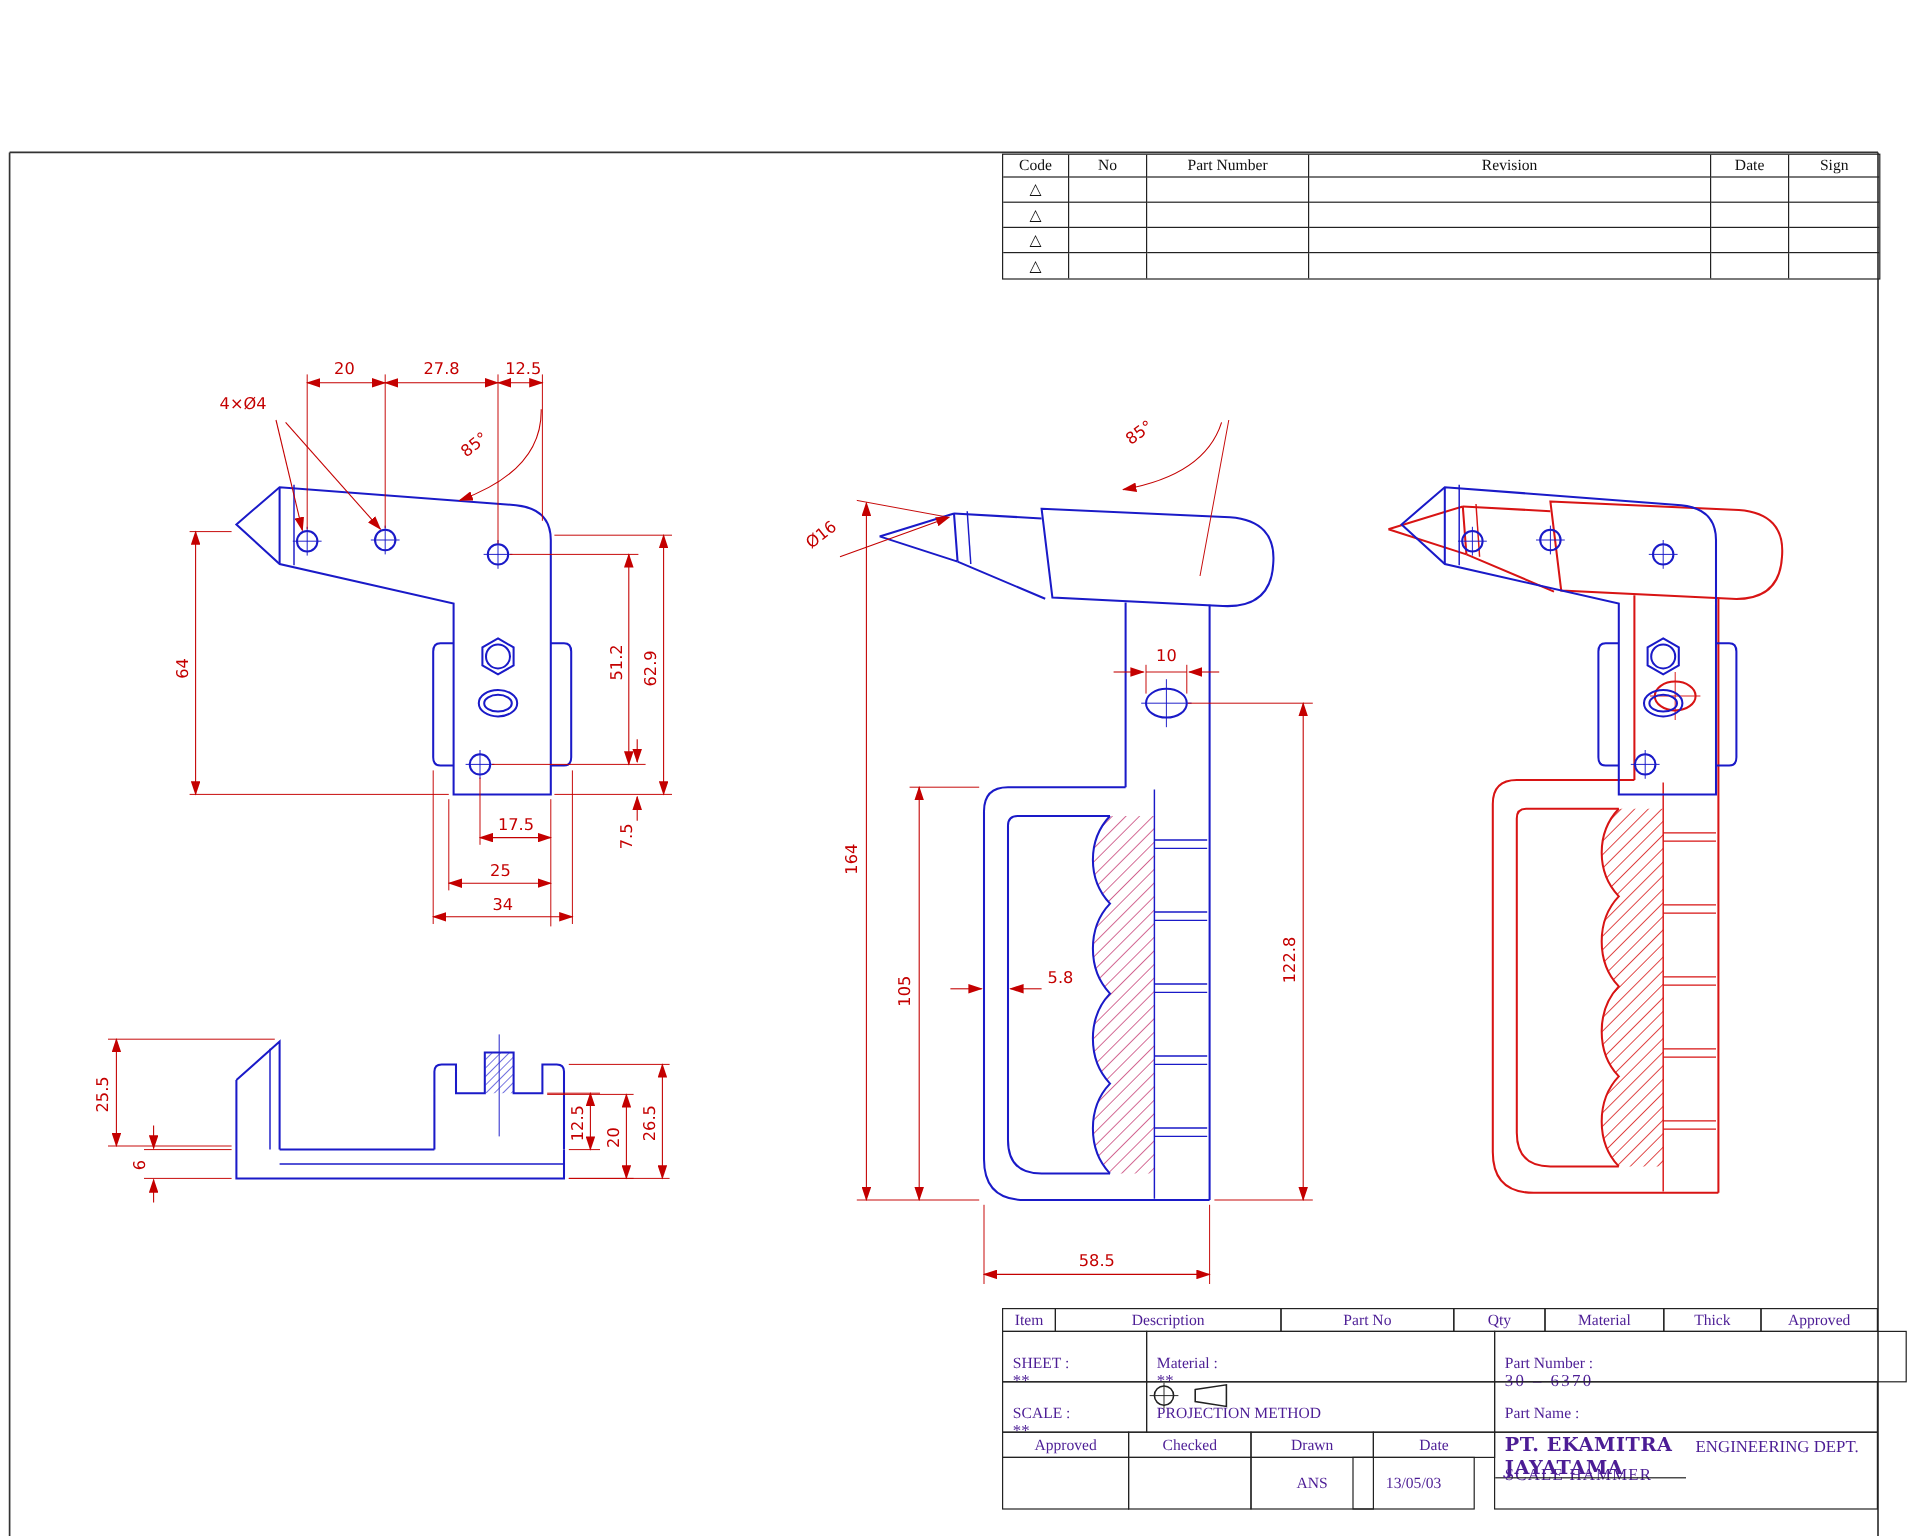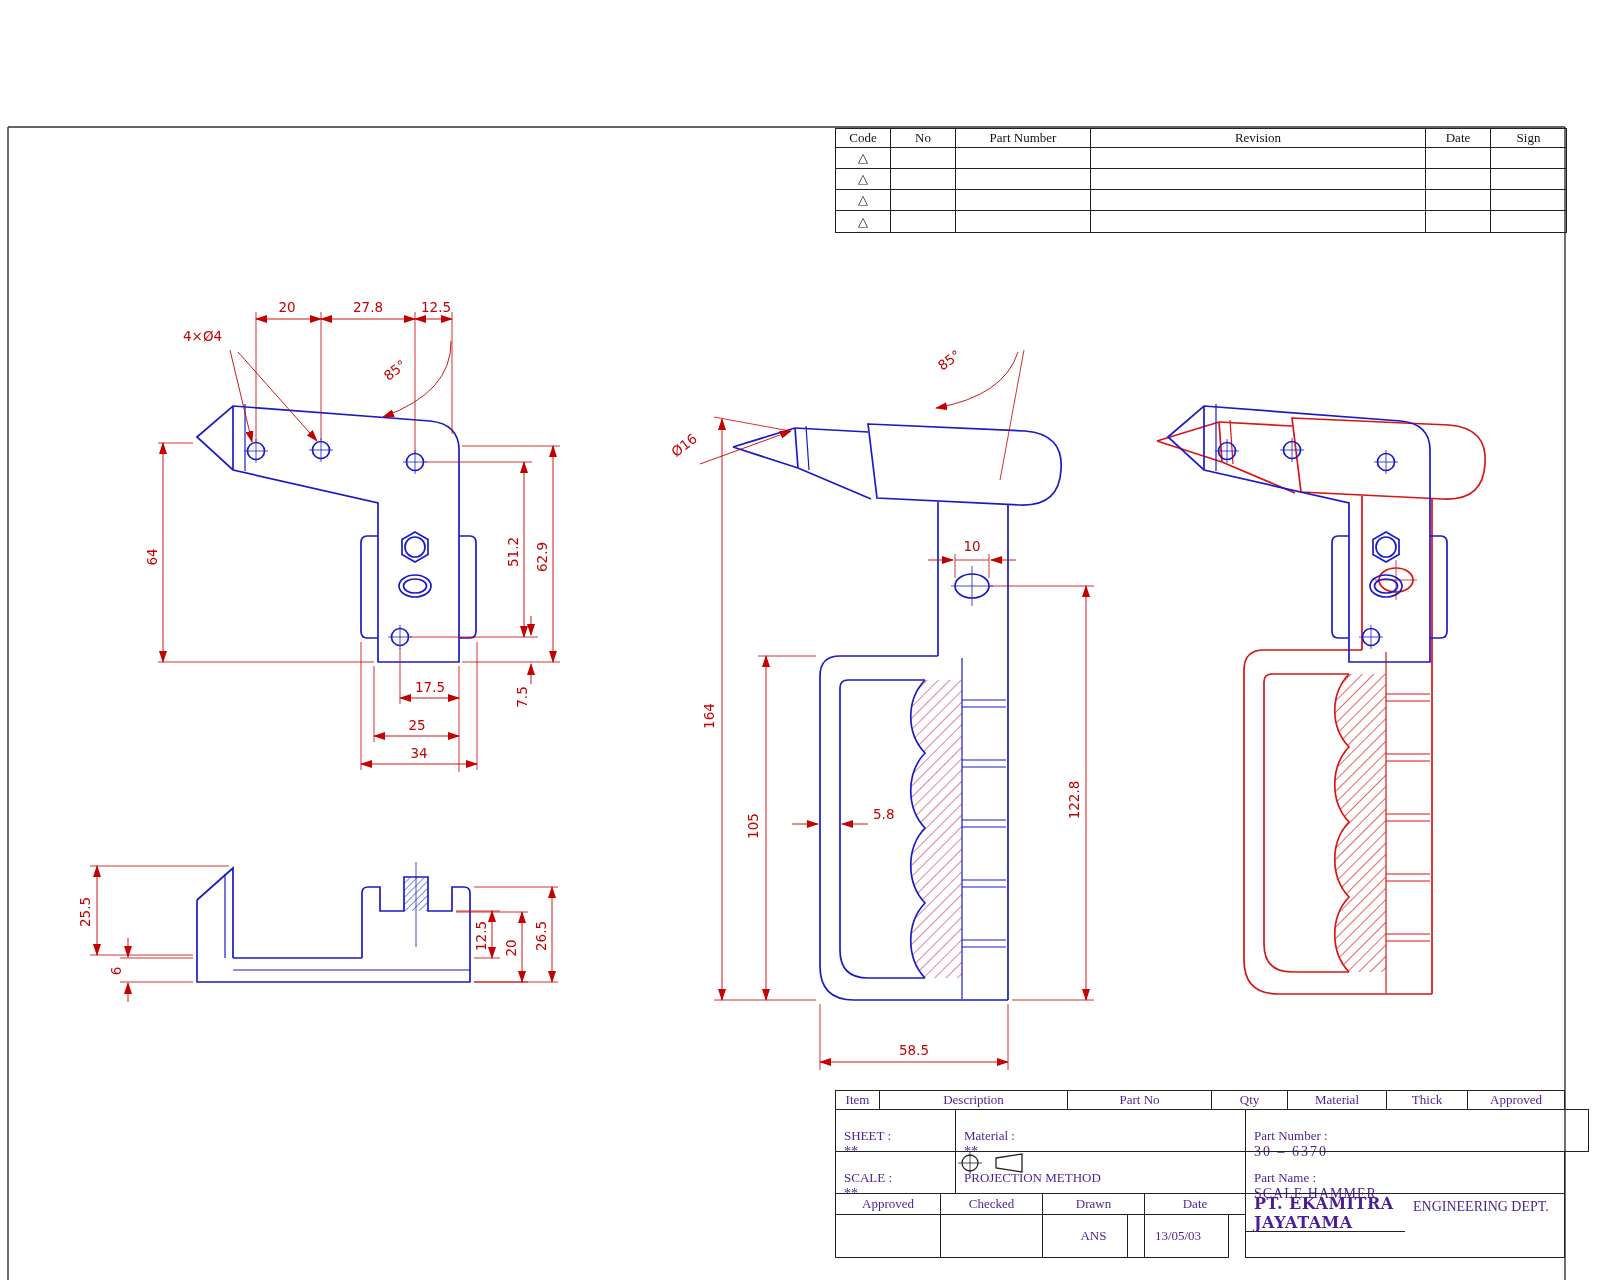--- a/index.html
+++ b/index.html
@@ -275,21 +275,21 @@
       <span class="val">**</span>
     </div>
     <div class="tblcell two-line" style="left:120px; top:61px; width:291px; height:43px;">
       <span class="lab">PROJECTION METHOD</span>
       <svg width="78" height="22">
         <circle cx="14" cy="11" r="8" fill="none" stroke="#222" stroke-width="1.3"></circle>
         <path d="M2,11 H26 M14,0 V22" stroke="#222" stroke-width="0.8"></path>
         <path d="M40,6 L66,2 L66,20 L40,16 Z" fill="none" stroke="#222" stroke-width="1.3"></path>
       </svg>
     </div>
-    <div class="tblcell two-line" style="left:410px; top:61px; width:320px; height:43px;">
+    <div class="tblcell two-line" style="left:410px; top:61px; width:320px; height:43px;gap:36px;">
       <span class="lab">Part Name :</span>
       <span class="val pnval" style="letter-spacing:1px;">SCALE HAMMER</span>
     </div>
 
     <div class="tblcell" style="left:0;    top:103px; width:106px; height:22px;">Approved</div>
     <div class="tblcell" style="left:105px; top:103px; width:103px; height:22px;">Checked</div>
     <div class="tblcell" style="left:207px; top:103px; width:103px; height:22px;">Drawn</div>
     <div class="tblcell" style="left:309px; top:103px; width:102px; height:22px;">Date</div>
 
     <div class="tblcell" style="left:0;    top:124px; width:106px; height:44px;"></div>

